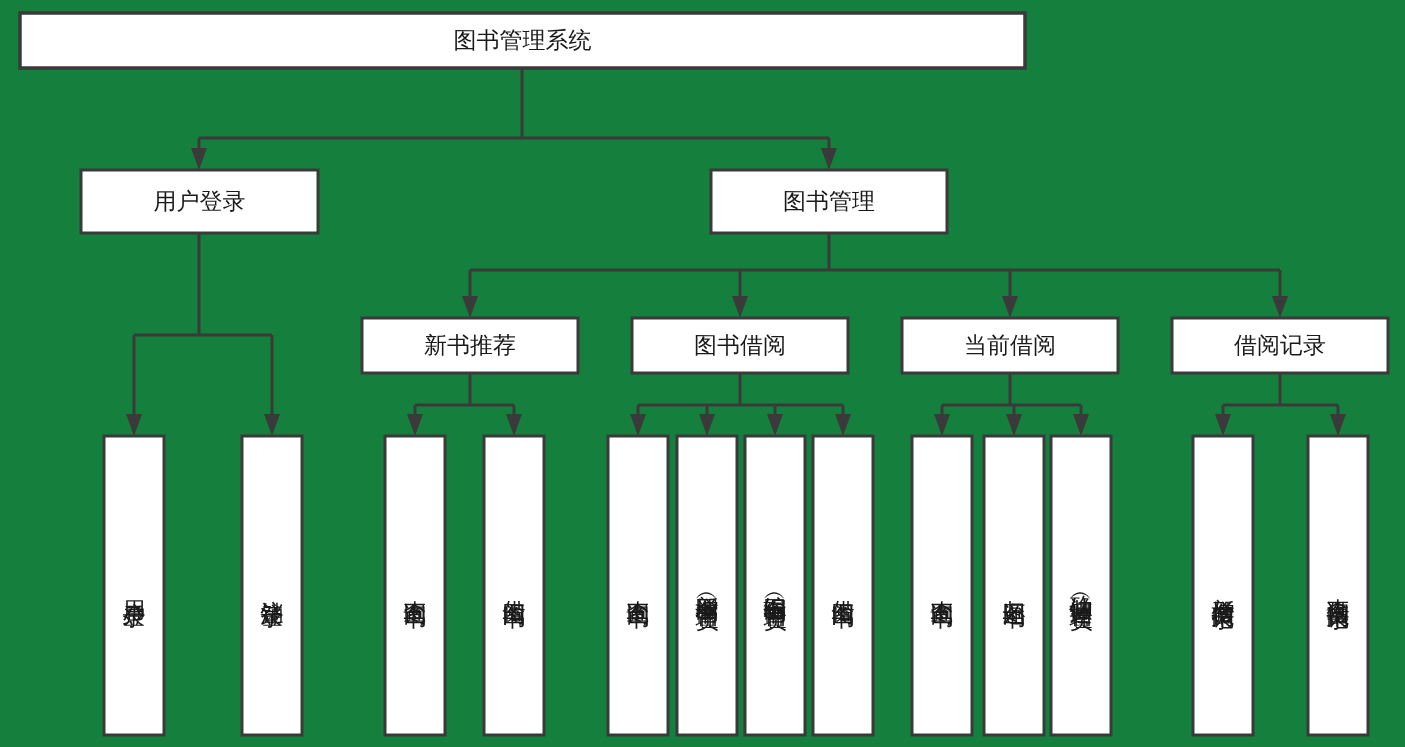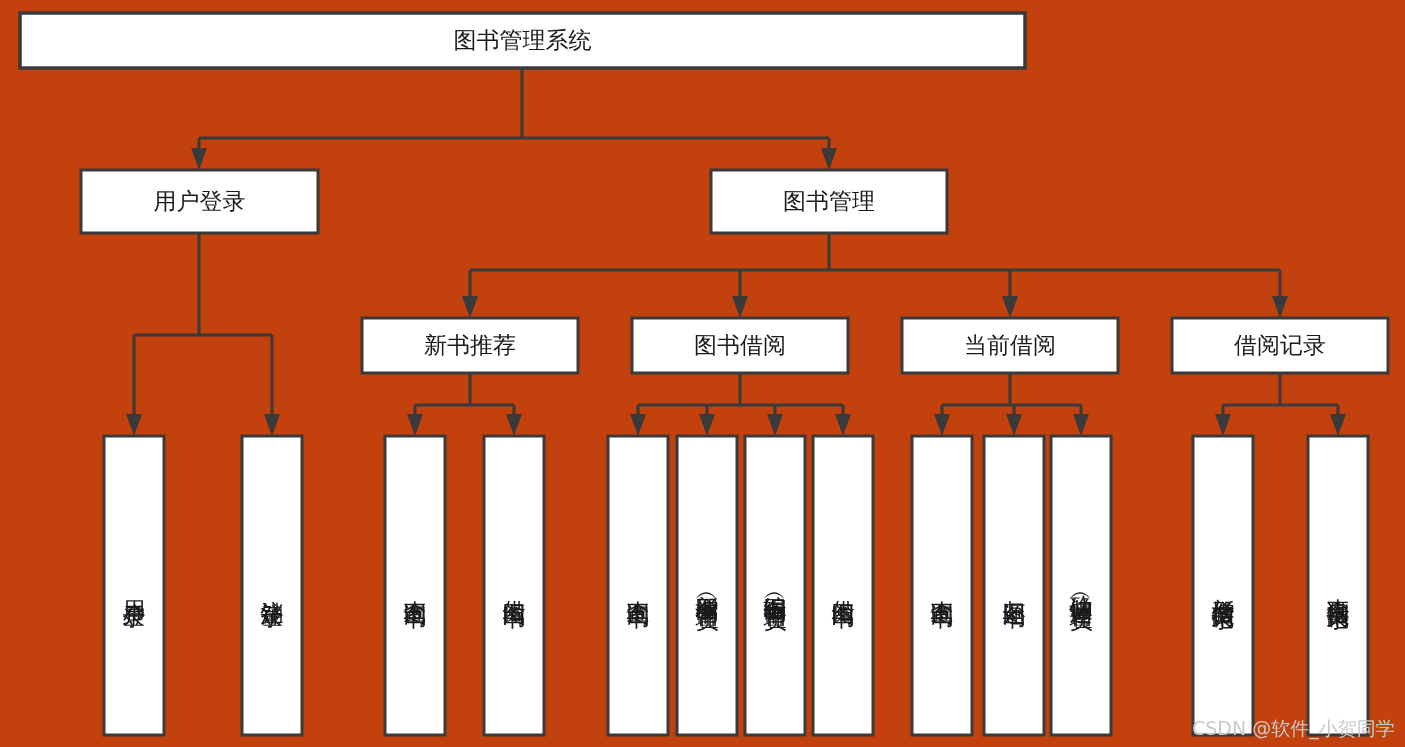--- a/index.html
+++ b/index.html
@@ -11,21 +11,21 @@
   body {
     font-family: "DejaVu Sans", "Liberation Sans", sans-serif;
     width: 1405px;
     height: 747px;
     overflow: hidden;
   }
   #diagram-root {
     position: relative;
     width: 1405px;
     height: 747px;
-    background: #c2410c;
+    background: #15803d;
   }
   svg#diagram-svg {
     position: absolute;
     top: 0;
     left: 0;
     width: 1405px;
     height: 747px;
     display: block;
   }
   .node-box {
@@ -203,15 +203,14 @@
         <span>确认归还（管理员）</span>
       </div>
       <div class="node-label-v" style="left: 1193px; top: 436px; width: 60px; height: 299px;">
         <span>新增借阅记录</span>
       </div>
       <div class="node-label-v" style="left: 1308px; top: 436px; width: 60px; height: 299px;">
         <span>查询借阅记录</span>
       </div>
     </div>
 
-  <div class="watermark" style="left: 1192px; top: 716px;">CSDN @软件_小贺同学</div>
 
 </div>
 
 </body></html>

